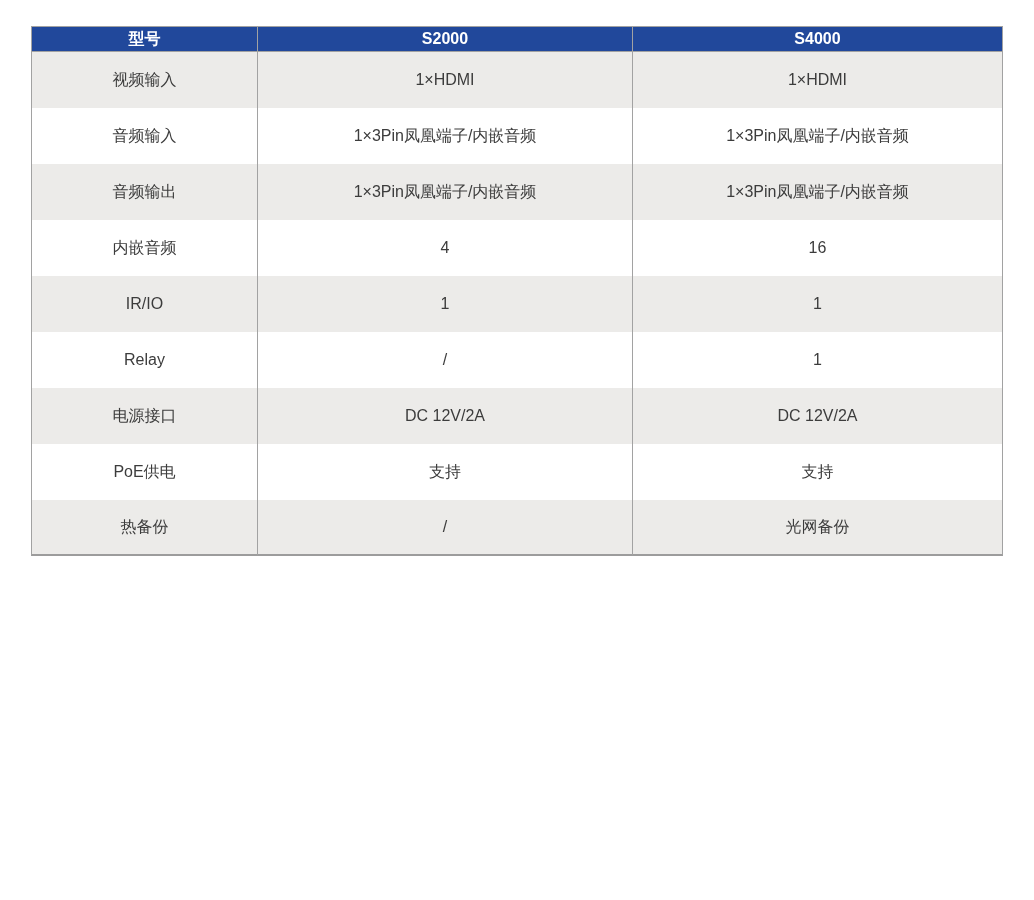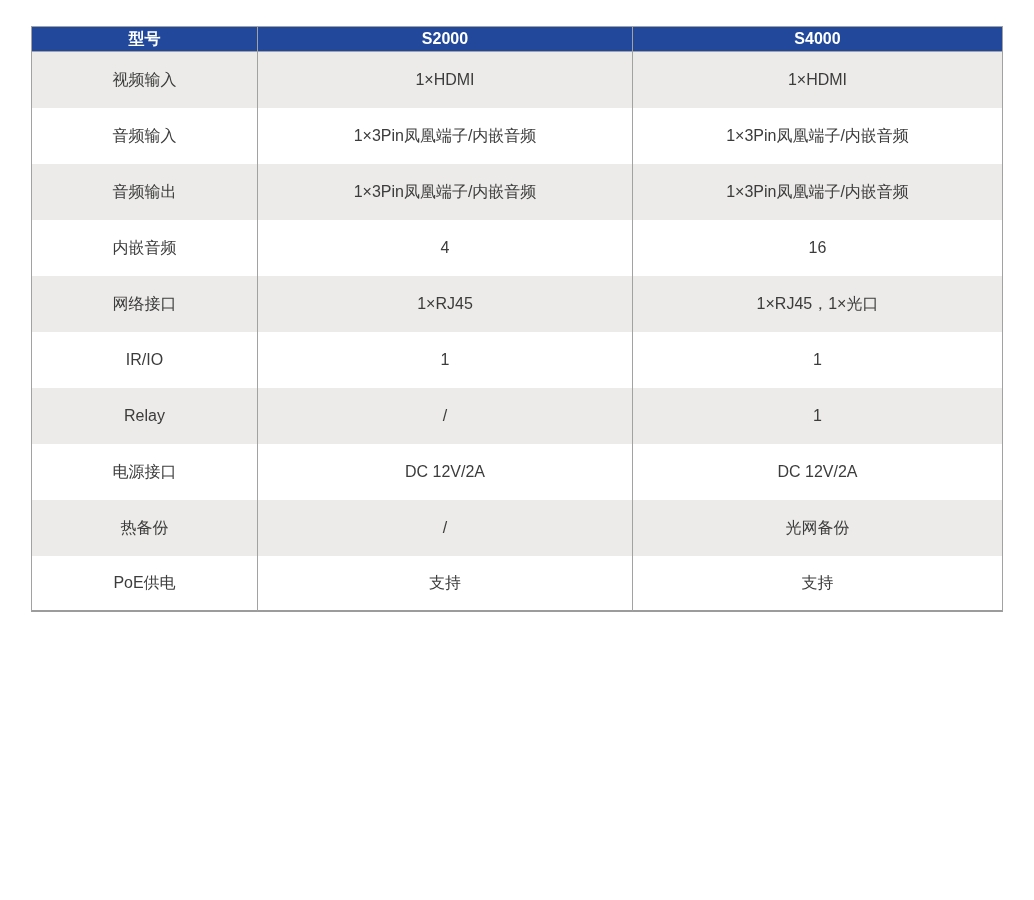--- a/index.html
+++ b/index.html
@@ -87,44 +87,39 @@
         <td>音频输出</td>
         <td>1×3Pin凤凰端子/内嵌音频</td>
         <td>1×3Pin凤凰端子/内嵌音频</td>
       </tr>
       <tr>
         <td>内嵌音频</td>
         <td>4</td>
         <td>16</td>
       </tr>
       <tr>
-        <td>网络接口</td>
-        <td>1×RJ45</td>
-        <td>1×RJ45，1×光口</td>
-      </tr>
-      <tr>
         <td>IR/IO</td>
         <td>1</td>
         <td>1</td>
       </tr>
       <tr>
         <td>Relay</td>
         <td>/</td>
         <td>1</td>
       </tr>
       <tr>
         <td>电源接口</td>
         <td>DC 12V/2A</td>
         <td>DC 12V/2A</td>
       </tr>
       <tr>
+        <td>PoE供电</td>
+        <td>支持</td>
+        <td>支持</td>
+      </tr>
+      <tr>
         <td>热备份</td>
         <td>/</td>
         <td>光网备份</td>
-      </tr>
-      <tr>
-        <td>PoE供电</td>
-        <td>支持</td>
-        <td>支持</td>
       </tr>
     </tbody>
   </table>
 </div>
 
 </body></html>

